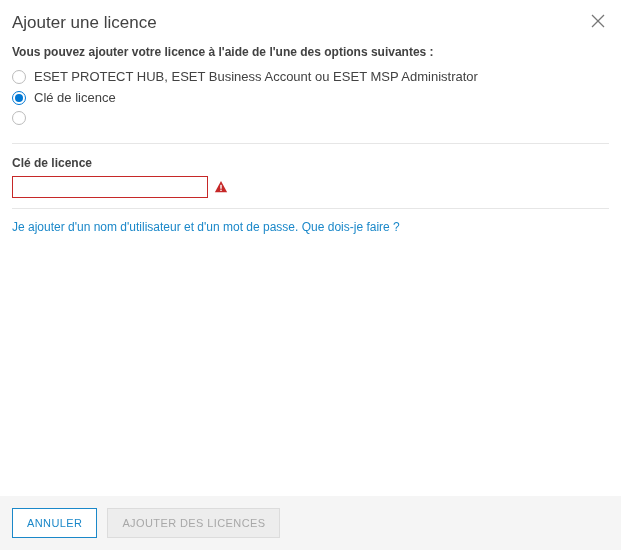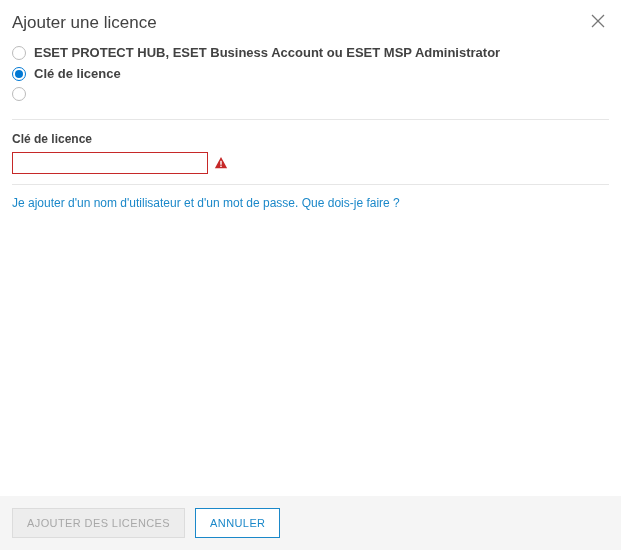--- a/index.html
+++ b/index.html
@@ -60,21 +60,20 @@
     .radio-group {
       margin-bottom: 18px;
     }
     .radio-option {
       display: flex;
       align-items: center;
       margin-bottom: 6px;
       cursor: pointer;
       font-size: 13px;
       color: #424242;
-      font-weight: bold;
     }
     .radio-circle {
       width: 14px;
       height: 14px;
       border-radius: 50%;
       border: 1px solid #bbb;
       margin-right: 8px;
       position: relative;
       flex-shrink: 0;
       background: #fff;
@@ -178,20 +177,21 @@
       <span>
         <svg viewBox="0 0 14 14">
             <line x1="1" y1="1" x2="13" y2="13" stroke="#777" stroke-width="1.2"></line>
             <line x1="13" y1="1" x2="1" y2="13" stroke="#777" stroke-width="1.2"></line>
           </svg>
       </span>
     </button>
   </div>
 
   <div class="content">
+    <p class="instruction">Vous pouvez ajouter votre licence à l'aide de l'une des options suivantes :</p>
 
     <div class="radio-group">
       <label class="radio-option">
         <span class="radio-circle"></span>
         <span>ESET PROTECT HUB, ESET Business Account ou ESET MSP Administrator</span>
       </label>
       <label class="radio-option">
         <span class="radio-circle selected"></span>
         <span>Clé de licence</span>
       </label>
@@ -213,16 +213,16 @@
           </svg>
       </span>
     </div>
 
     <hr class="section-divider2">
 
     <a href="#" class="help-link">Je ajouter d'un nom d'utilisateur et d'un mot de passe. Que dois-je faire ?</a>
   </div>
 
   <div class="footer">
+    <button class="btn btn-secondary">ANNULER</button>
     <button class="btn btn-primary" disabled="">AJOUTER DES LICENCES</button>
-    <button class="btn btn-secondary">ANNULER</button>
   </div>
 </div>
 
 </body></html>

